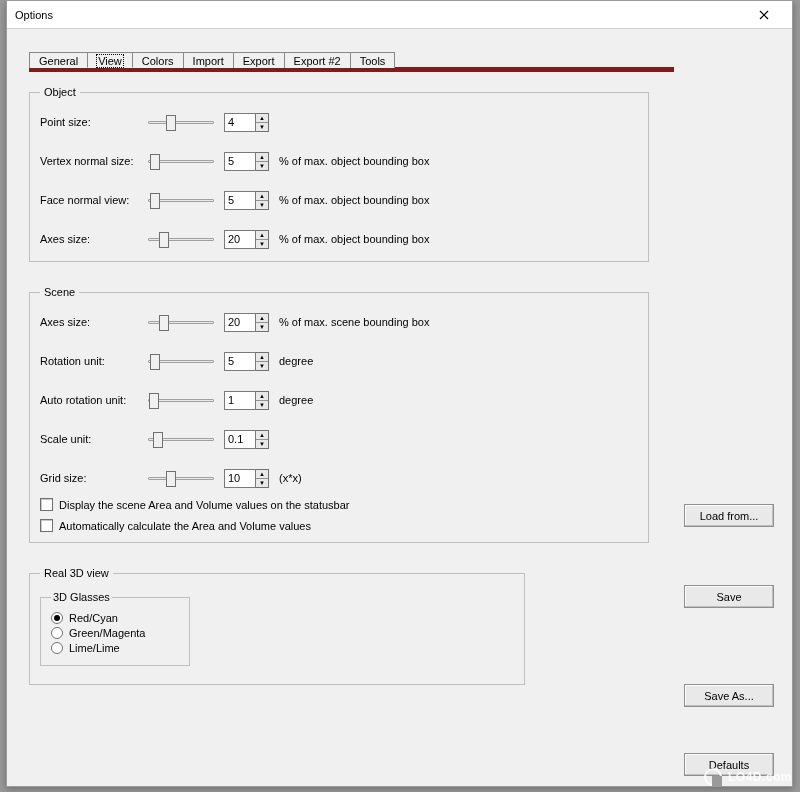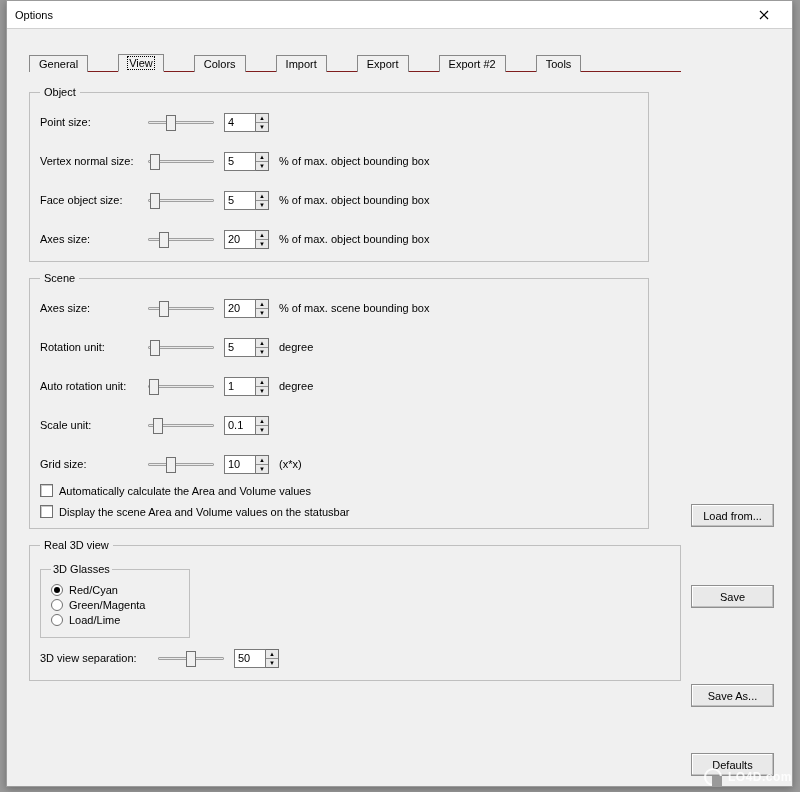--- a/index.html
+++ b/index.html
@@ -42,24 +42,23 @@
     padding: 22px 18px 10px 22px;
     gap: 10px;
   }
   .main-col { flex: 1; display:flex; flex-direction:column; gap: 10px;}
   .side-col { width: 90px; display:flex; flex-direction:column; padding-top: 136px; justify-content: flex-end; }
   .side-gap1 { height: 58px; }
   .side-gap2 { height: 76px; }
   .side-gap3 { height: 46px; }
 
   .tabs {
-    display: flex; align-items: flex-end;
-    border-bottom: 1px solid #7f1d1d;
+    display: flex; 
+    border-bottom: 5px solid #7f1d1d;
     height: 21px;
-    gap: 31px;
   }
   .tab {
     padding: 2px 9px 2px 9px;
     border: 1px solid #888;
     border-bottom: none;
     background: #f0f0f0;
     margin-right: -1px;
     position: relative;
     top: 1px;
     cursor: default;
@@ -71,21 +70,21 @@
   }
   .tab.active > span {
     outline: 1px dotted #000;
     outline-offset: 0px;
     padding: 0 1px;
   }
 
   .content {
     padding: 4px 0 0 0;
     display: flex; flex-direction: column;
-    gap: 10px;
+    gap: 24px;
     flex: 1;
   }
 
   fieldset.group {
     border: 1px solid #bfbfbf;
     padding: 8px 10px 10px 10px;
     margin: 0;
     width: 620px;
   }
   fieldset.group > legend {
@@ -279,21 +278,21 @@
               <input value="5" style="">
               <span class="spin-btns">
                   <span class="spin-btn">▲</span>
                   <span class="spin-btn">▼</span>
                 </span>
             </span>
             <span class="suffix">% of max. object bounding box</span>
           </div>
 
           <div class="row">
-            <span class="lbl">Face object size:</span>
+            <span class="lbl">Face normal view:</span>
             <span class="slider">
                 <span class="slider-track"></span>
                 <span class="slider-thumb" style="left:2px"></span>
               </span>
             <span class="spin">
               <input value="5" style="">
               <span class="spin-btns">
                   <span class="spin-btn">▲</span>
                   <span class="spin-btn">▼</span>
                 </span>
@@ -394,63 +393,49 @@
             <span class="spin">
               <input value="10" style="">
               <span class="spin-btns">
                   <span class="spin-btn">▲</span>
                   <span class="spin-btn">▼</span>
                 </span>
             </span>
             <span class="suffix">(x*x)</span>
           </div>
 
+          <div class="chk-row">
+            <span class="chk"></span>
+            <span>Display the scene Area and Volume values on the statusbar</span>
+          </div>
           <div class="chk-row">
             <span class="chk"></span>
             <span>Automatically calculate the Area and Volume values</span>
           </div>
-          <div class="chk-row">
-            <span class="chk"></span>
-            <span>Display the scene Area and Volume values on the statusbar</span>
-          </div>
         </fieldset>
 
-        <fieldset class="group" style="width:652px">
+        <fieldset class="group" style="width:496px">
           <legend>Real 3D view</legend>
 
           <fieldset class="inner">
             <legend>3D Glasses</legend>
             <div class="radio-row">
               <span class="radio checked"></span>
               <span>Red/Cyan</span>
             </div>
             <div class="radio-row">
               <span class="radio"></span>
               <span>Green/Magenta</span>
             </div>
             <div class="radio-row">
               <span class="radio"></span>
-              <span>Load/Lime</span>
+              <span>Lime/Lime</span>
             </div>
           </fieldset>
 
-          <div class="row">
-            <span class="lbl" style="width:118px">3D view separation:</span>
-            <span class="slider">
-                <span class="slider-track"></span>
-                <span class="slider-thumb" style="left:28px"></span>
-              </span>
-            <span class="spin">
-              <input value="50" style="">
-              <span class="spin-btns">
-                  <span class="spin-btn">▲</span>
-                  <span class="spin-btn">▼</span>
-                </span>
-            </span>
-          </div>
         </fieldset>
 
       </div>
 
     </div>
 
     <div class="side-col">
       <span class="btn">
           <span>Load from...</span>
         </span>

